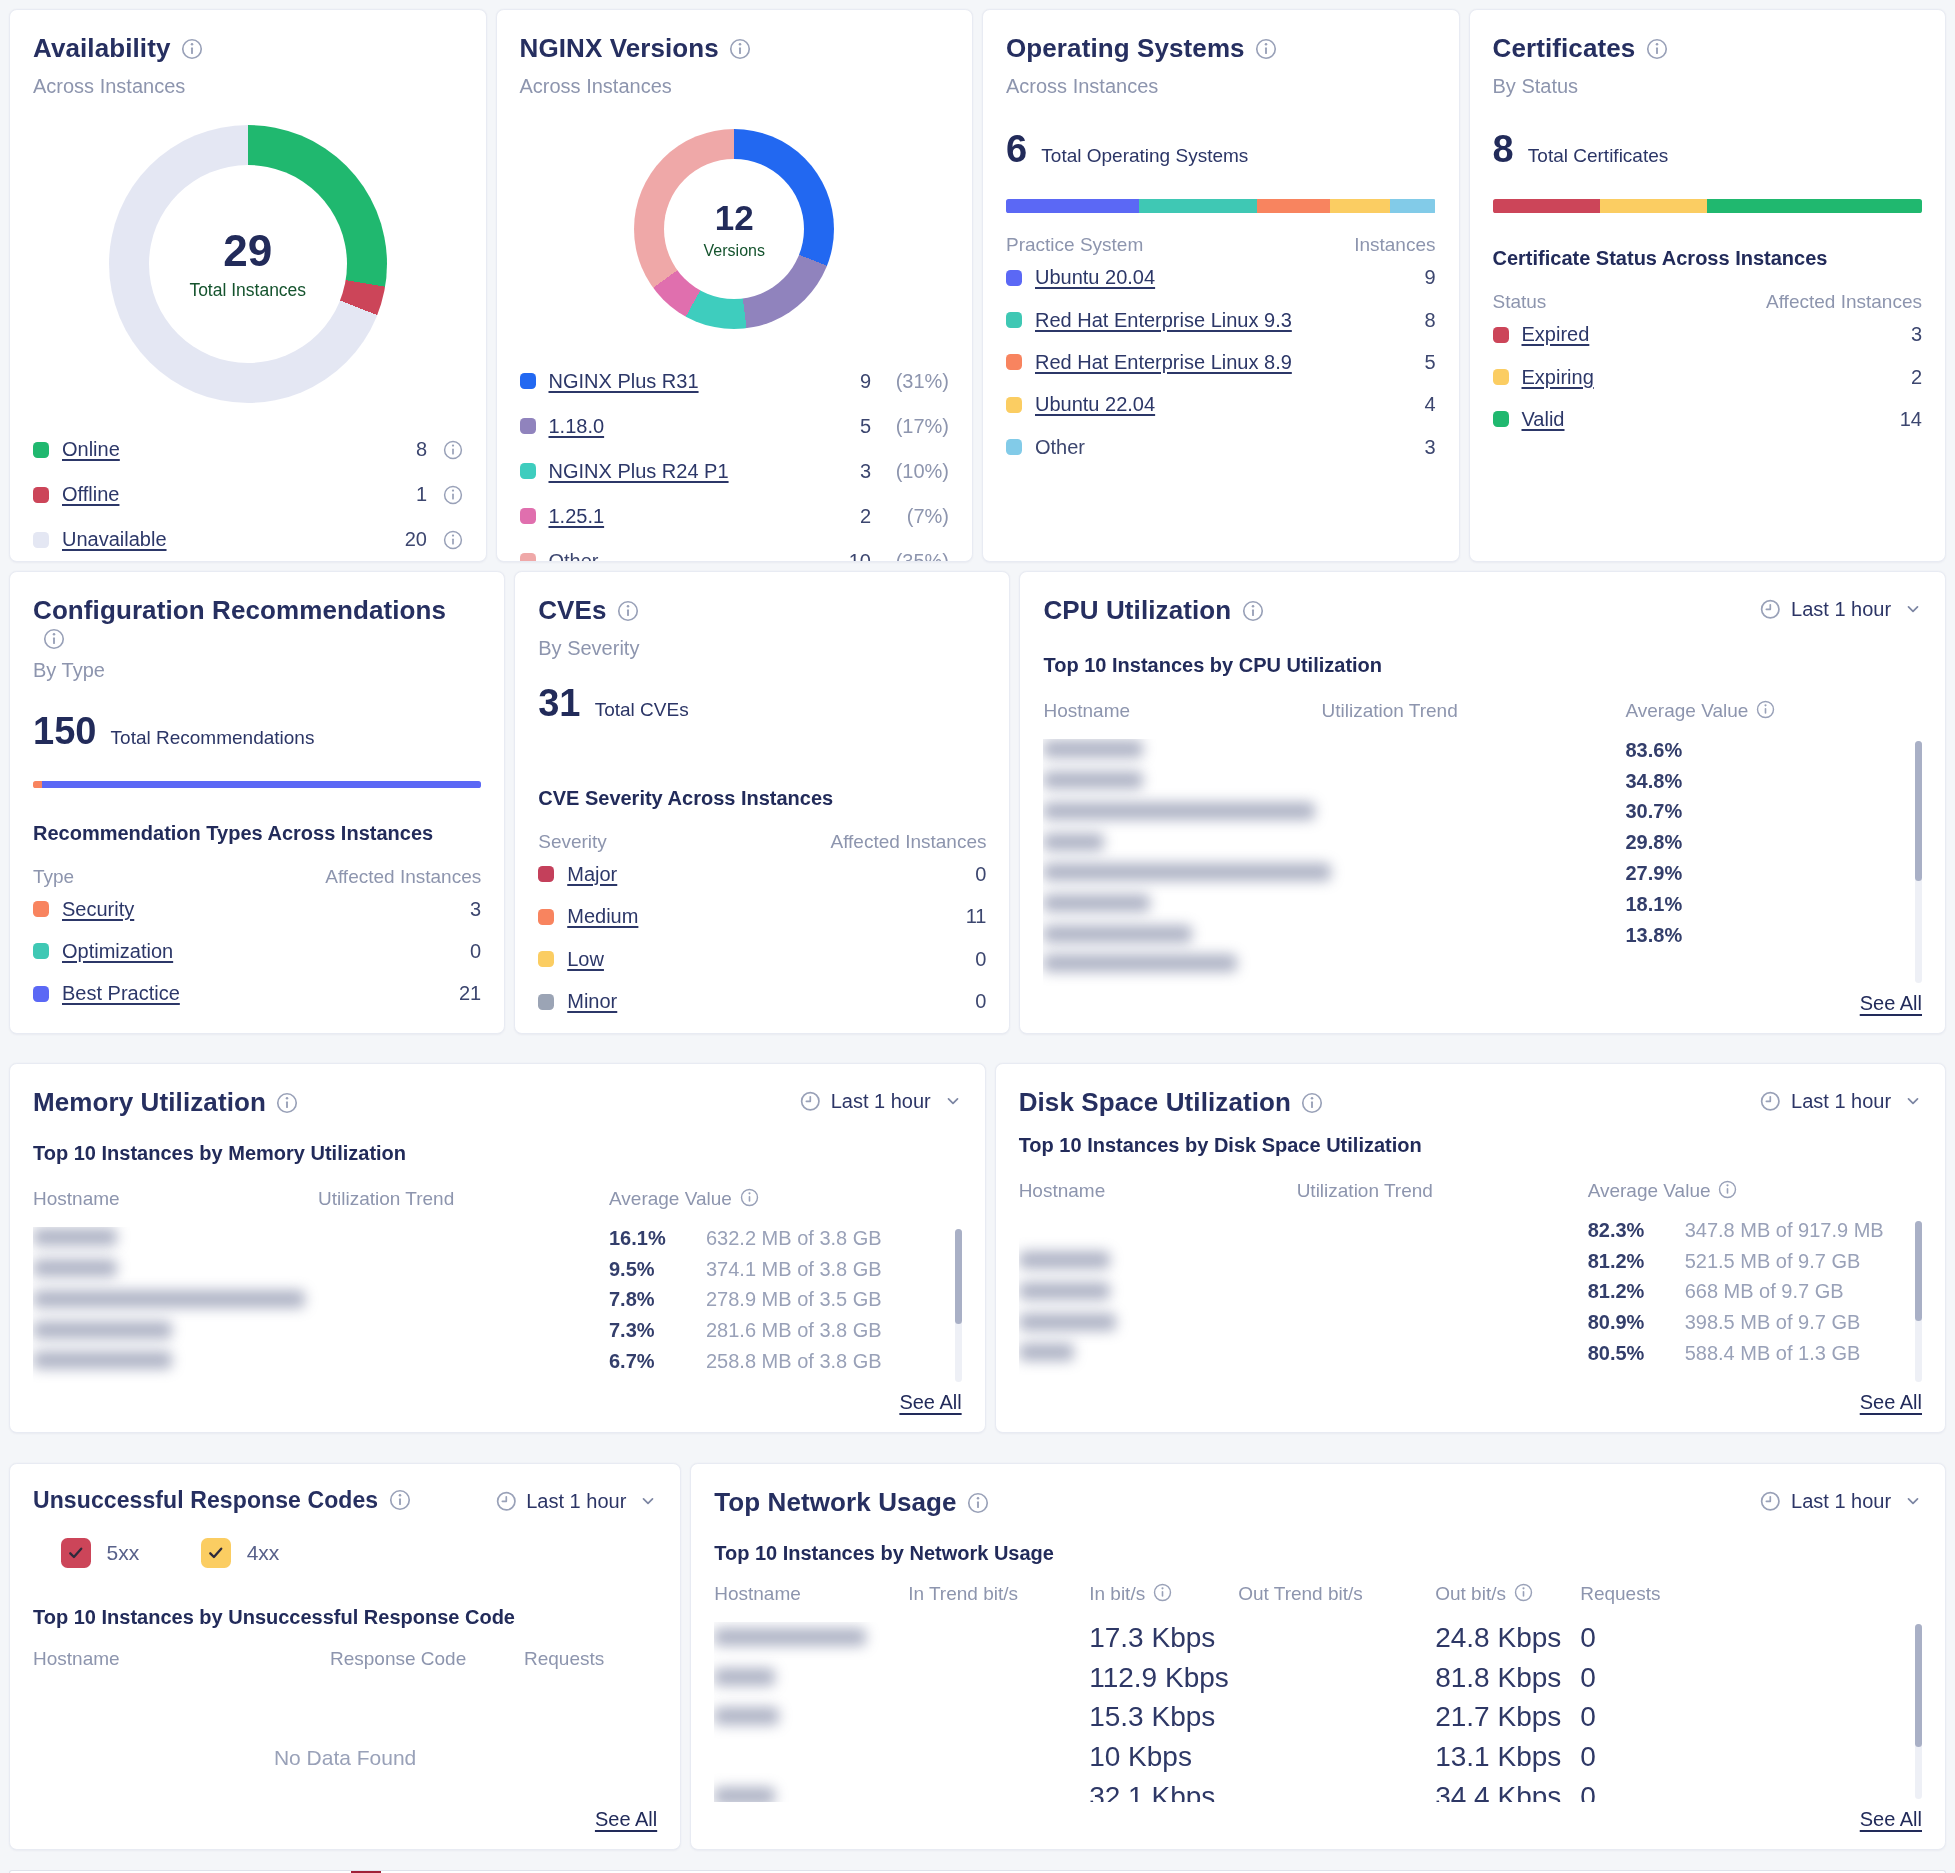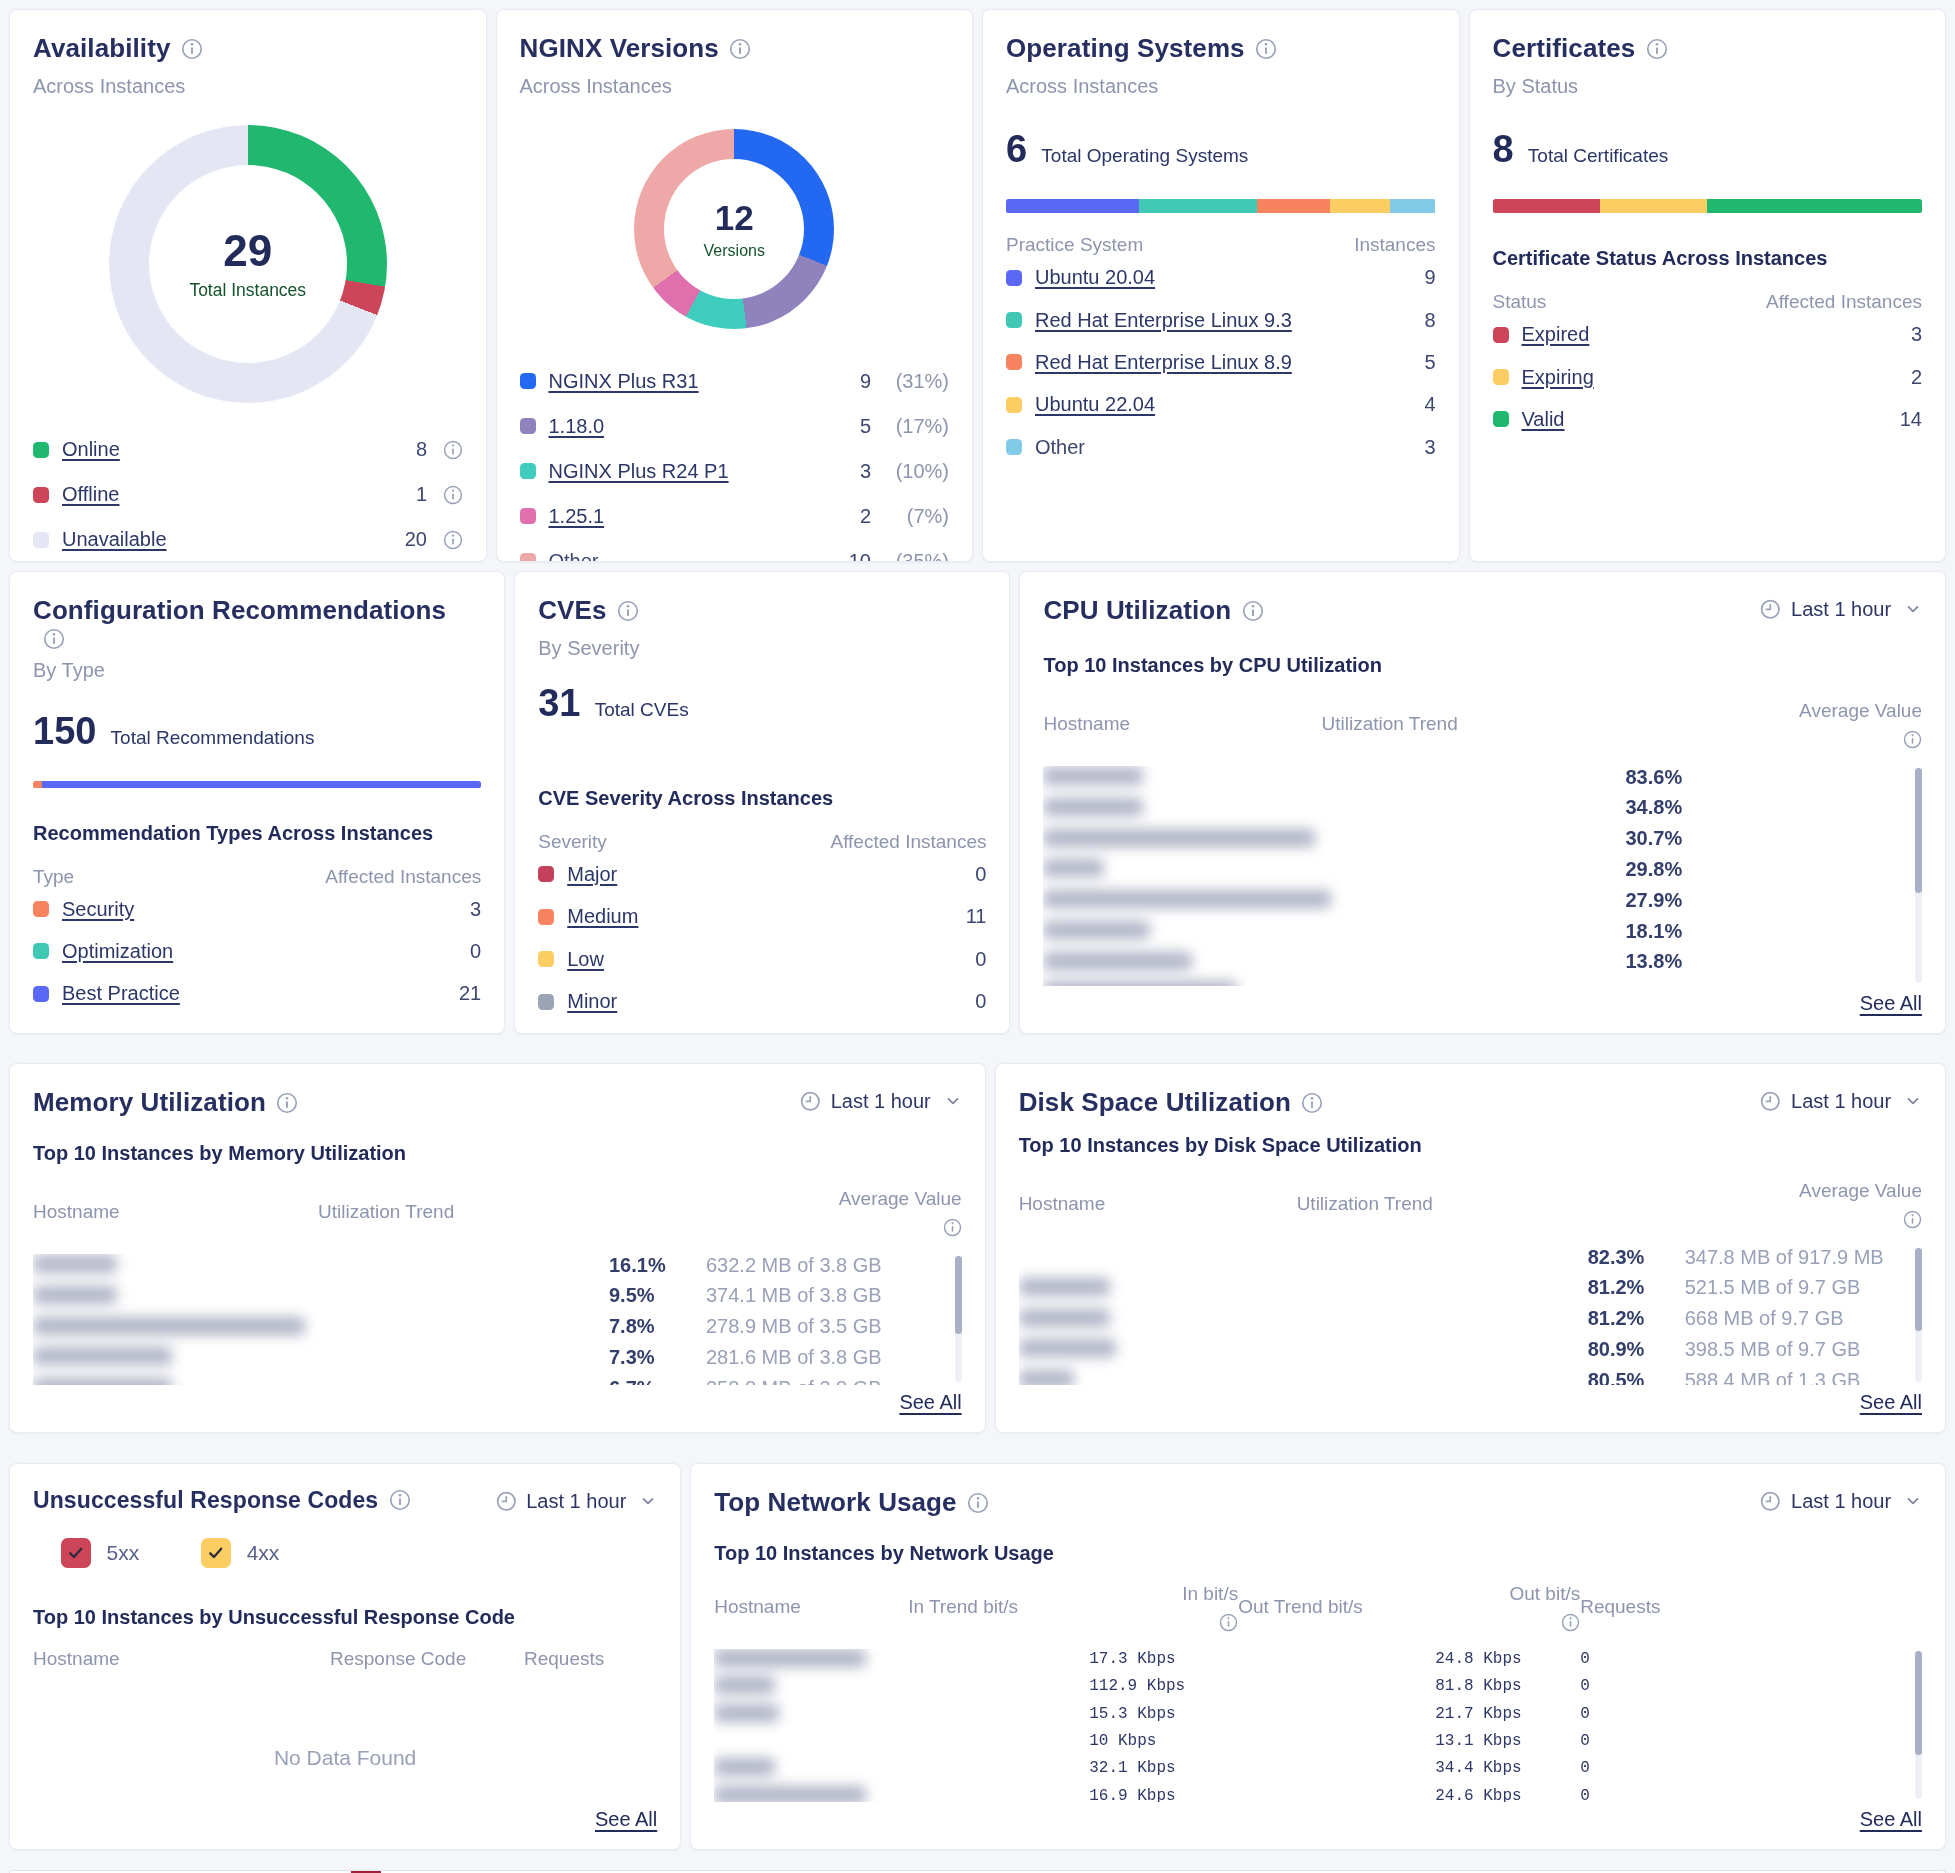--- a/index.html
+++ b/index.html
@@ -67,29 +67,29 @@
   .timesel .chev { width:18px; height:18px; margin-left:3.9px; }
 
   .util-head { display:grid; align-items:center; font-size:19px; color:#8d95ae; margin-top:23px; }
   .util-list { position:relative; margin-top:17px; overflow:hidden; }
   .u-row { display:grid; align-items:center; margin-bottom:7.8px; }
   .cpu-grid  { grid-template-columns:278px 304px 1fr; }
   .mem-grid  { grid-template-columns:285px 291px 97px 1fr; }
   .disk-grid { grid-template-columns:278px 291px 97px 1fr; }
   .net-grid  { grid-template-columns:194px 181px 149px 197px 145px 1fr; }
   .urc-grid  { grid-template-columns:297px 194px 1fr; }
-  .head-ic { display:inline-flex; align-items:flex-end; gap:7.8px;flex-direction:column; }
+  .head-ic { display:inline-flex; align-items:flex-start; gap:7.8px; }
   .head-ic svg { width:19px; height:19px; flex:none; }
 
   .spark { width:162px; height:32px; background:#f2f4f8; border-radius:3.9px; position:relative; overflow:hidden; }
   .spark.net { width:123px; height:30px; }
   .spark svg { position:absolute; left:0; top:0; width:100%; height:100%; }
   .pct { font-size:20px; color:#333e6b; font-weight:700; }
   .size { font-size:20px; color:#99a1b8; }
-  .netval { font-size:16px; color:#2e3866;font-family:Liberation Mono, monospace; }
+  .netval { font-size:28px; color:#2e3866; }
   .mask { display:inline-block; height:18px; border-radius:5.2px; background:#616a8e;
     filter:blur(6.5px); opacity:.5; }
 
   .scroll { position:absolute; right:0; top:2.6px; bottom:2.6px; width:7.1px; border-radius:3.9px; background:#eef0f6; }
   .scroll .thumb { position:absolute; left:0; right:0; border-radius:3.9px; background:#a9b0c6; }
 
   .foot { margin-top:auto; display:flex; justify-content:flex-end; padding-top:6.5px; }
   .see-all { font-size:20px; color:#222b5a; font-weight:500; text-decoration:underline;
     text-underline-offset:3.9px; cursor:pointer; }
 

